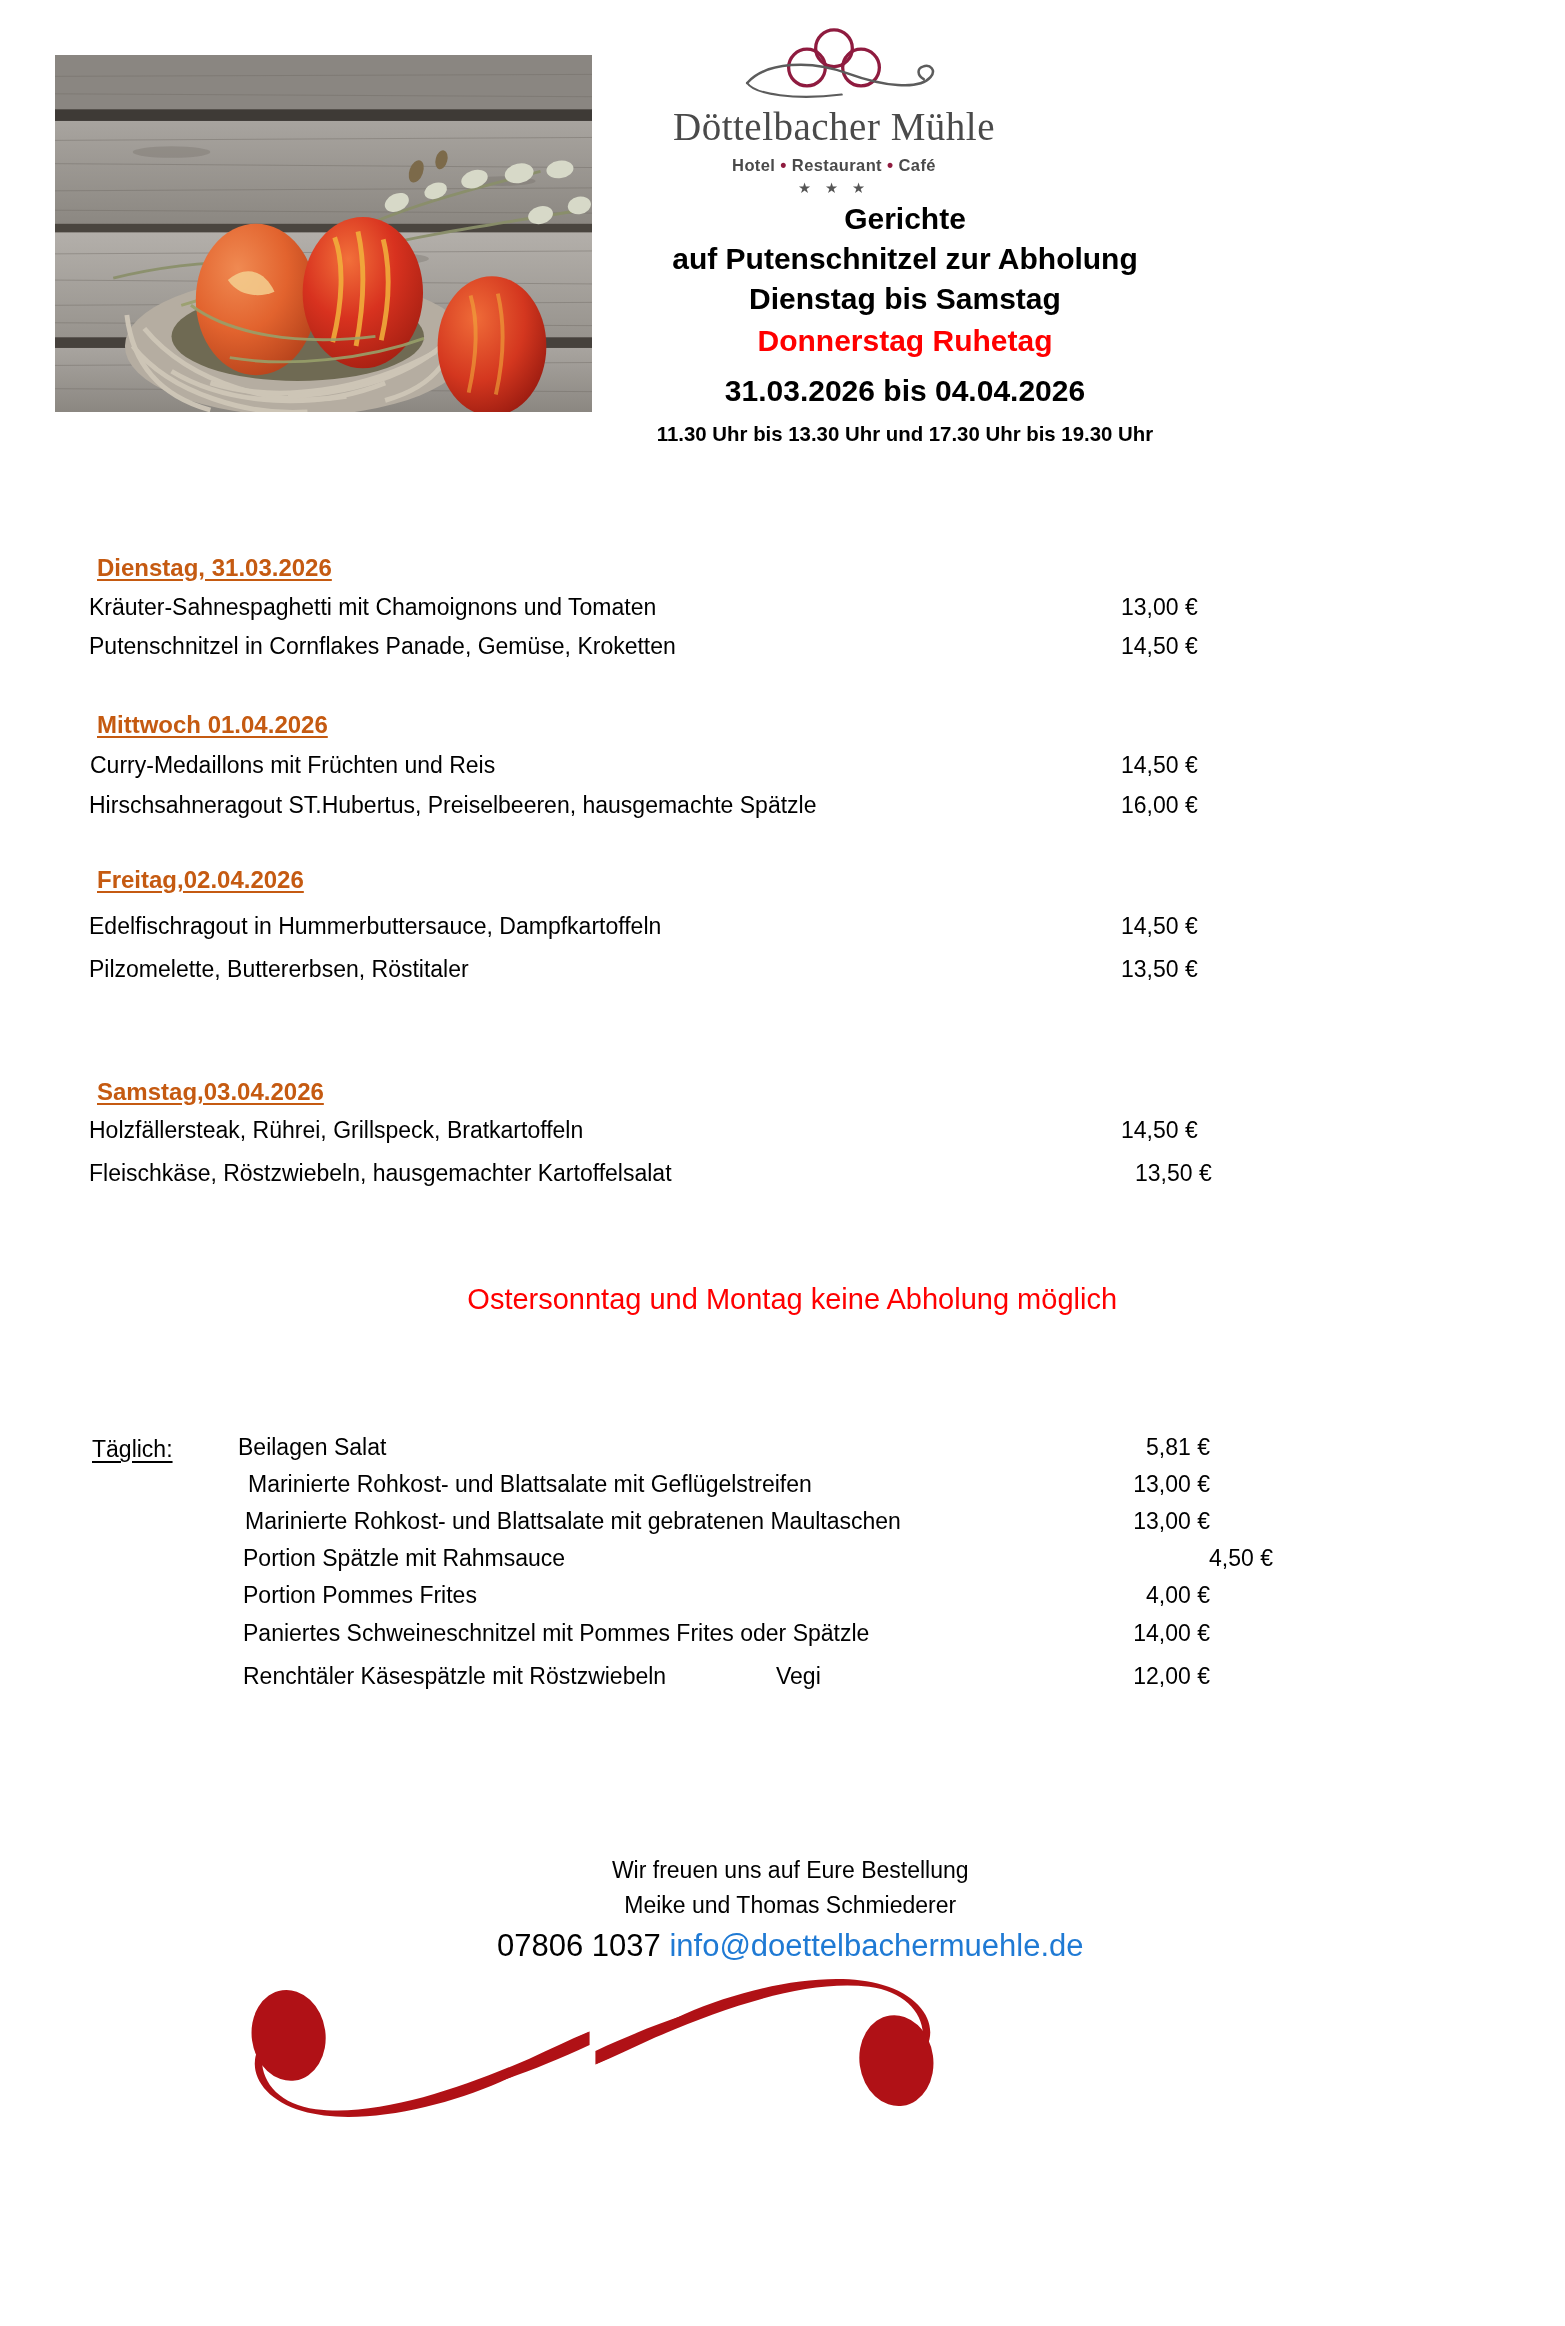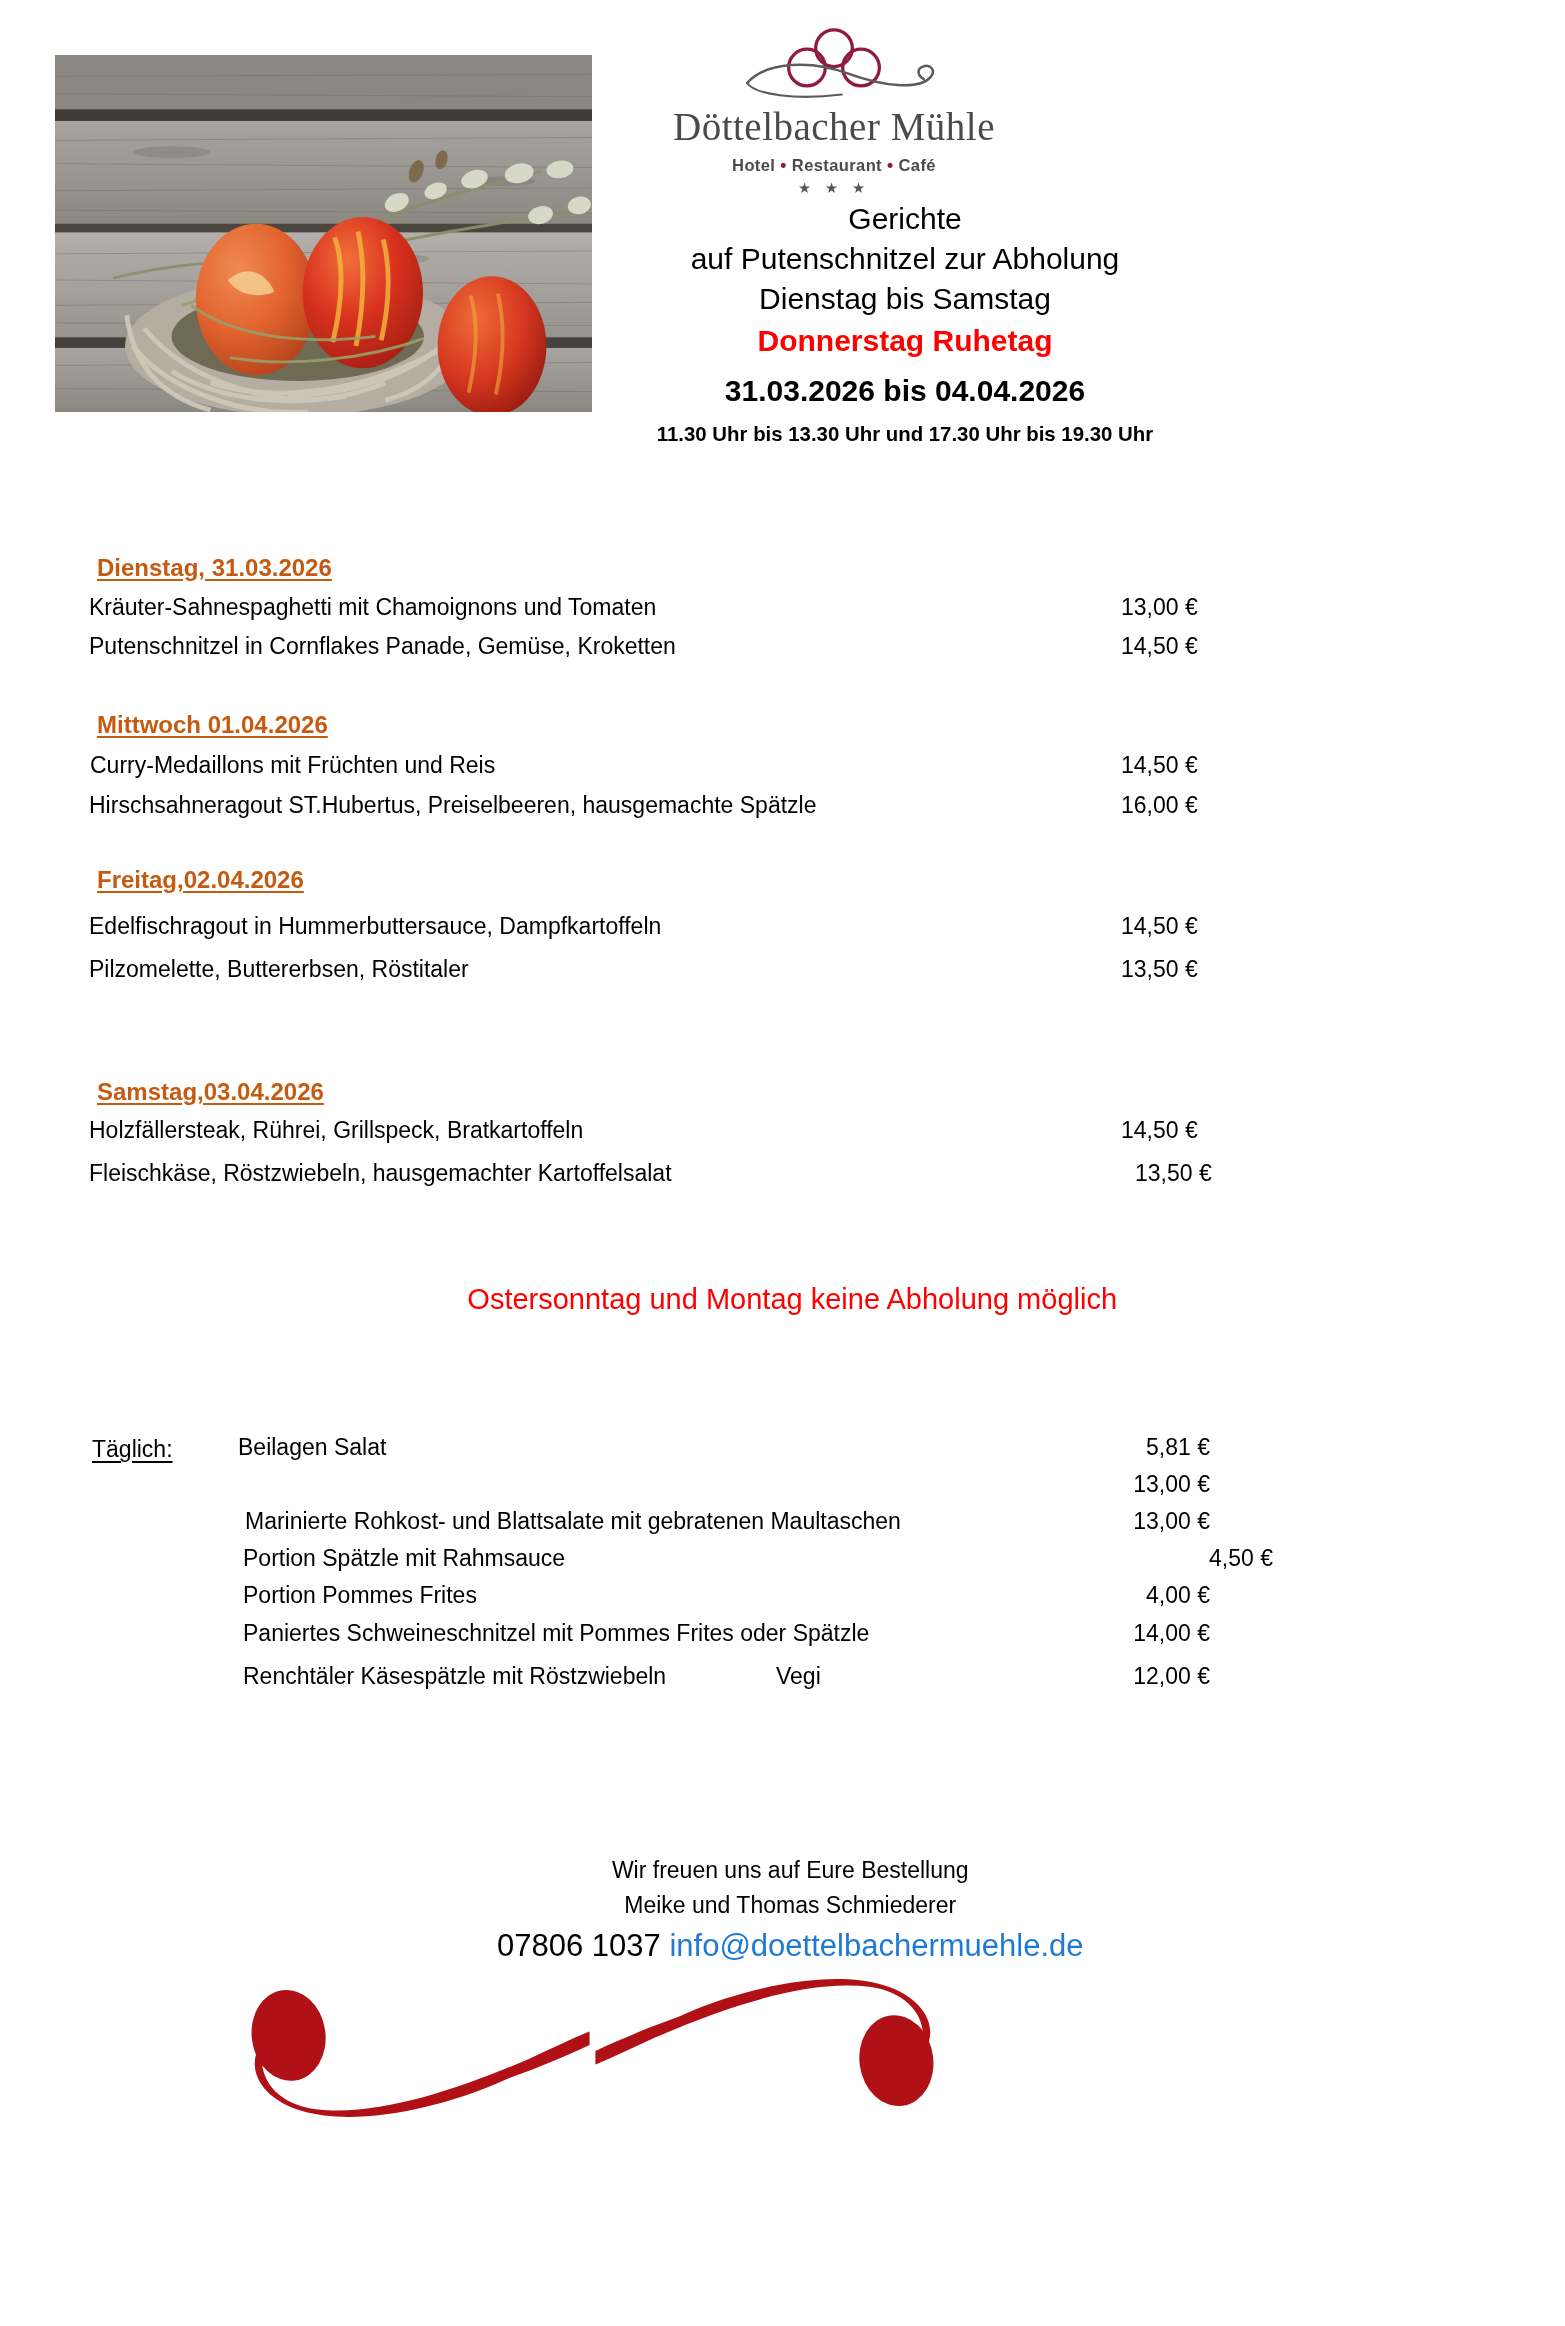--- a/index.html
+++ b/index.html
@@ -66,21 +66,21 @@
   
   .title-block {
     position: absolute;
     left: 592px;
     top: 199px;
     width: 626px;
     text-align: center;
   }
   .title-line {
     font-size: 30px;
-    font-weight: normal;
+    font-weight: bold;
     color: #000000;
     line-height: 1.33;
     white-space: nowrap;
   }
   .title-closed {
     font-size: 30px;
     font-weight: bold;
     color: #ff0000;
     line-height: 1.33;
     margin-top: 1.9px;
@@ -409,20 +409,21 @@
 
   <div class="daily">
     <div class="daily-label">Täglich:</div>
 
     <div class="row" style="top:-1.9px;">
       <span class="name" style="left:238px;">Beilagen Salat</span>
       <span class="price" style="left:1064px;">5,81 €</span>
     </div>
 
     <div class="row" style="top:35px;">
+      <span class="name" style="left:248px;">Marinierte Rohkost- und Blattsalate mit Geflügelstreifen</span>
       <span class="price" style="left:1064px;">13,00 €</span>
     </div>
 
     <div class="row" style="top:72px;">
       <span class="name" style="left:245px;">Marinierte Rohkost- und Blattsalate mit gebratenen Maultaschen</span>
       <span class="price" style="left:1064px;">13,00 €</span>
     </div>
 
     <div class="row" style="top:109px;">
       <span class="name" style="left:243px;">Portion Spätzle mit Rahmsauce</span>

